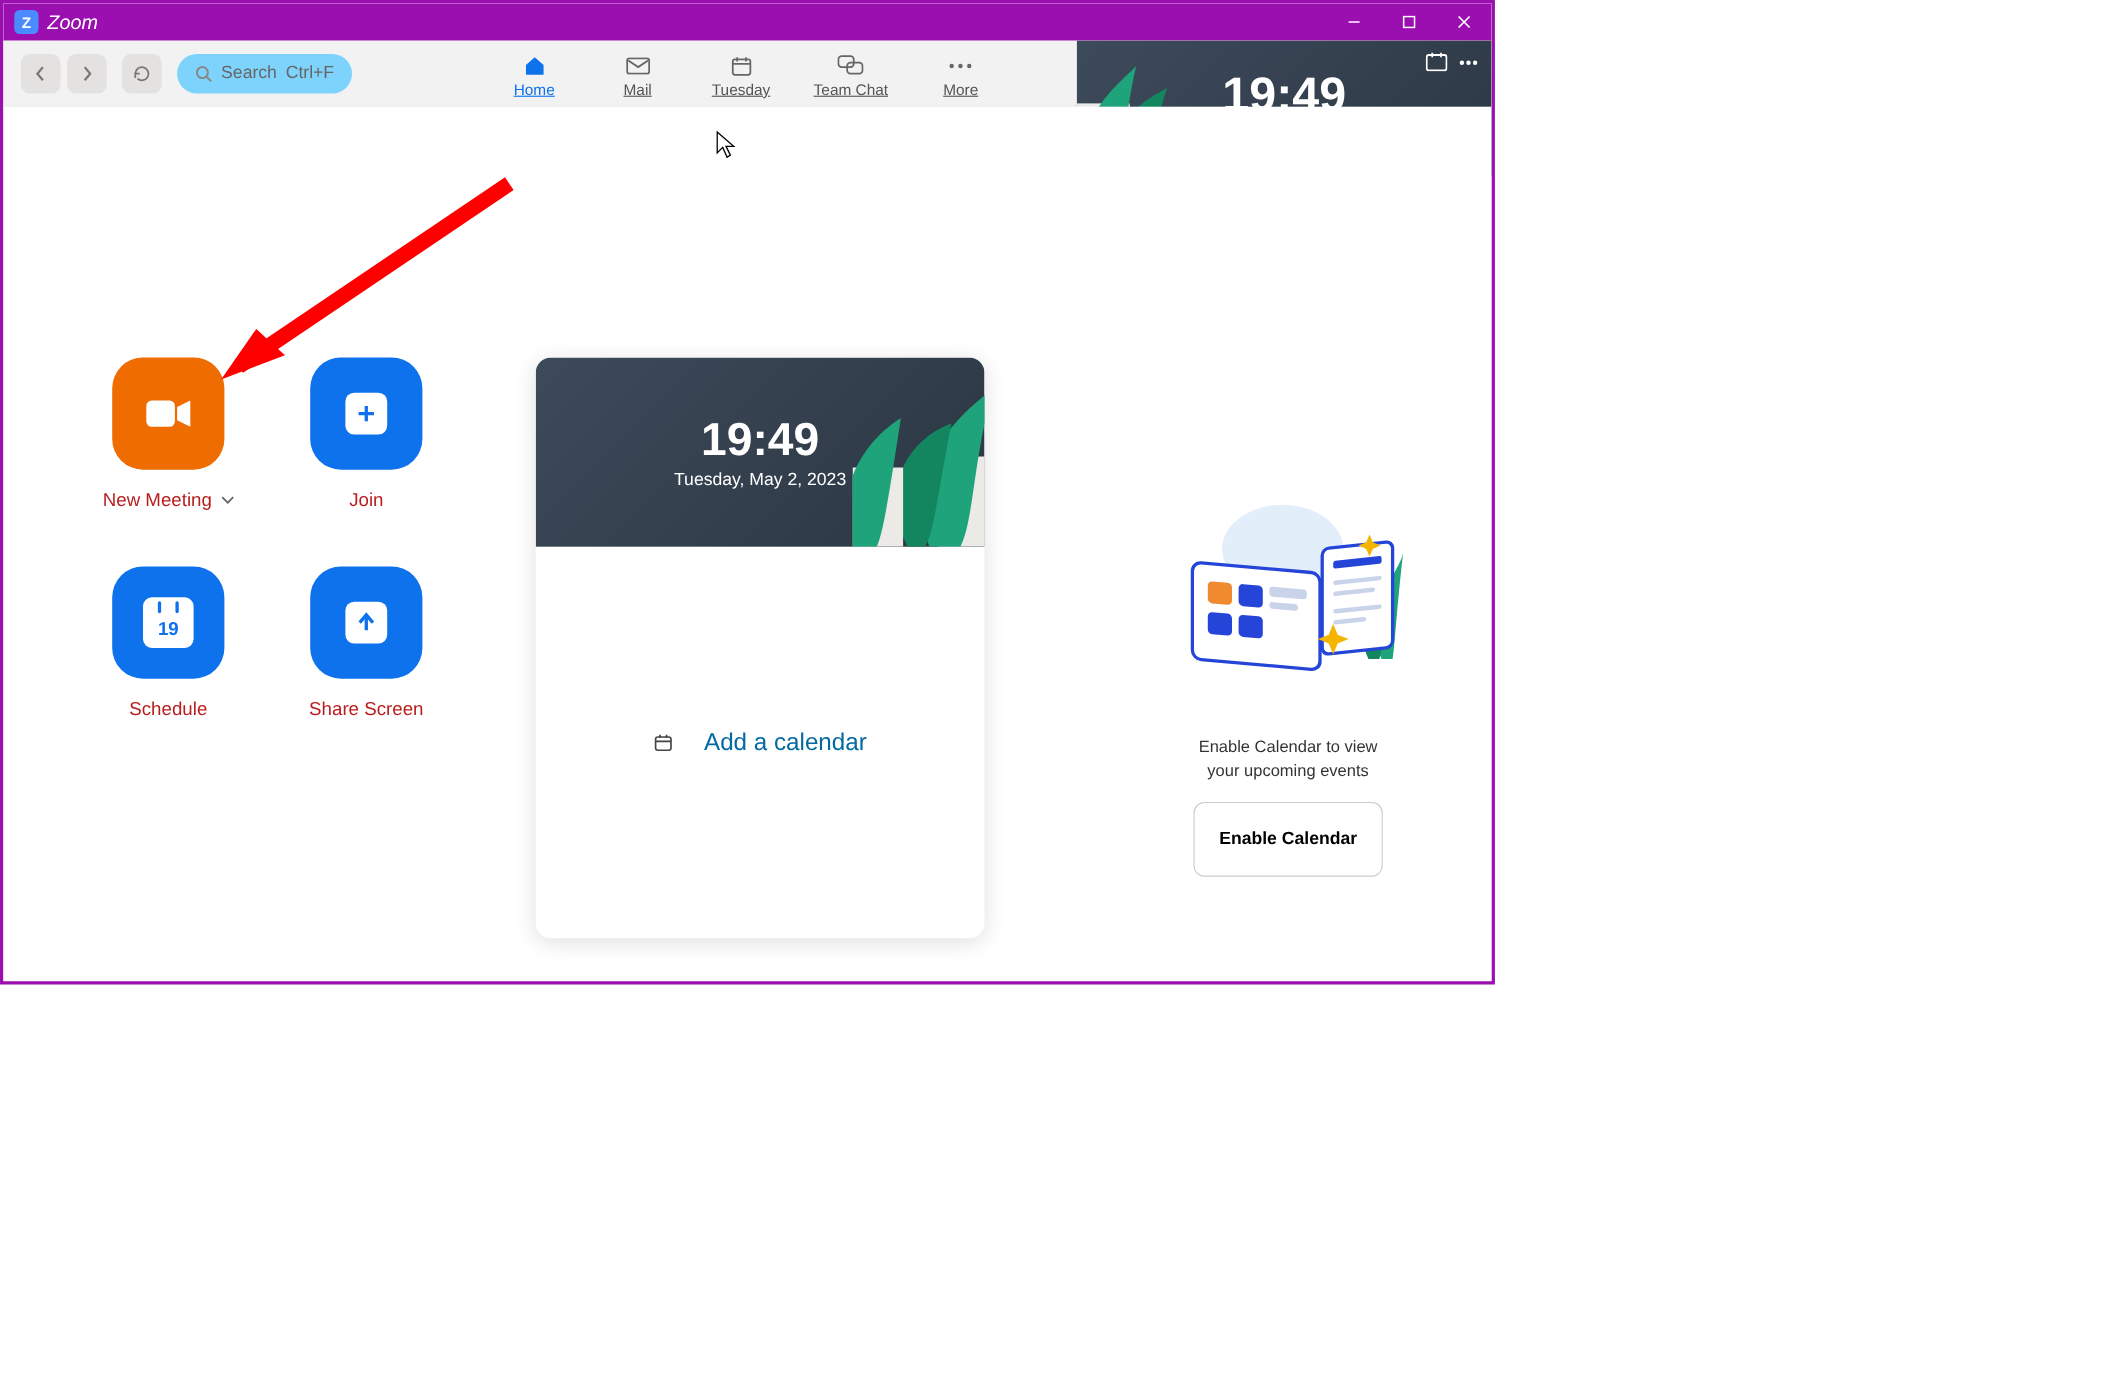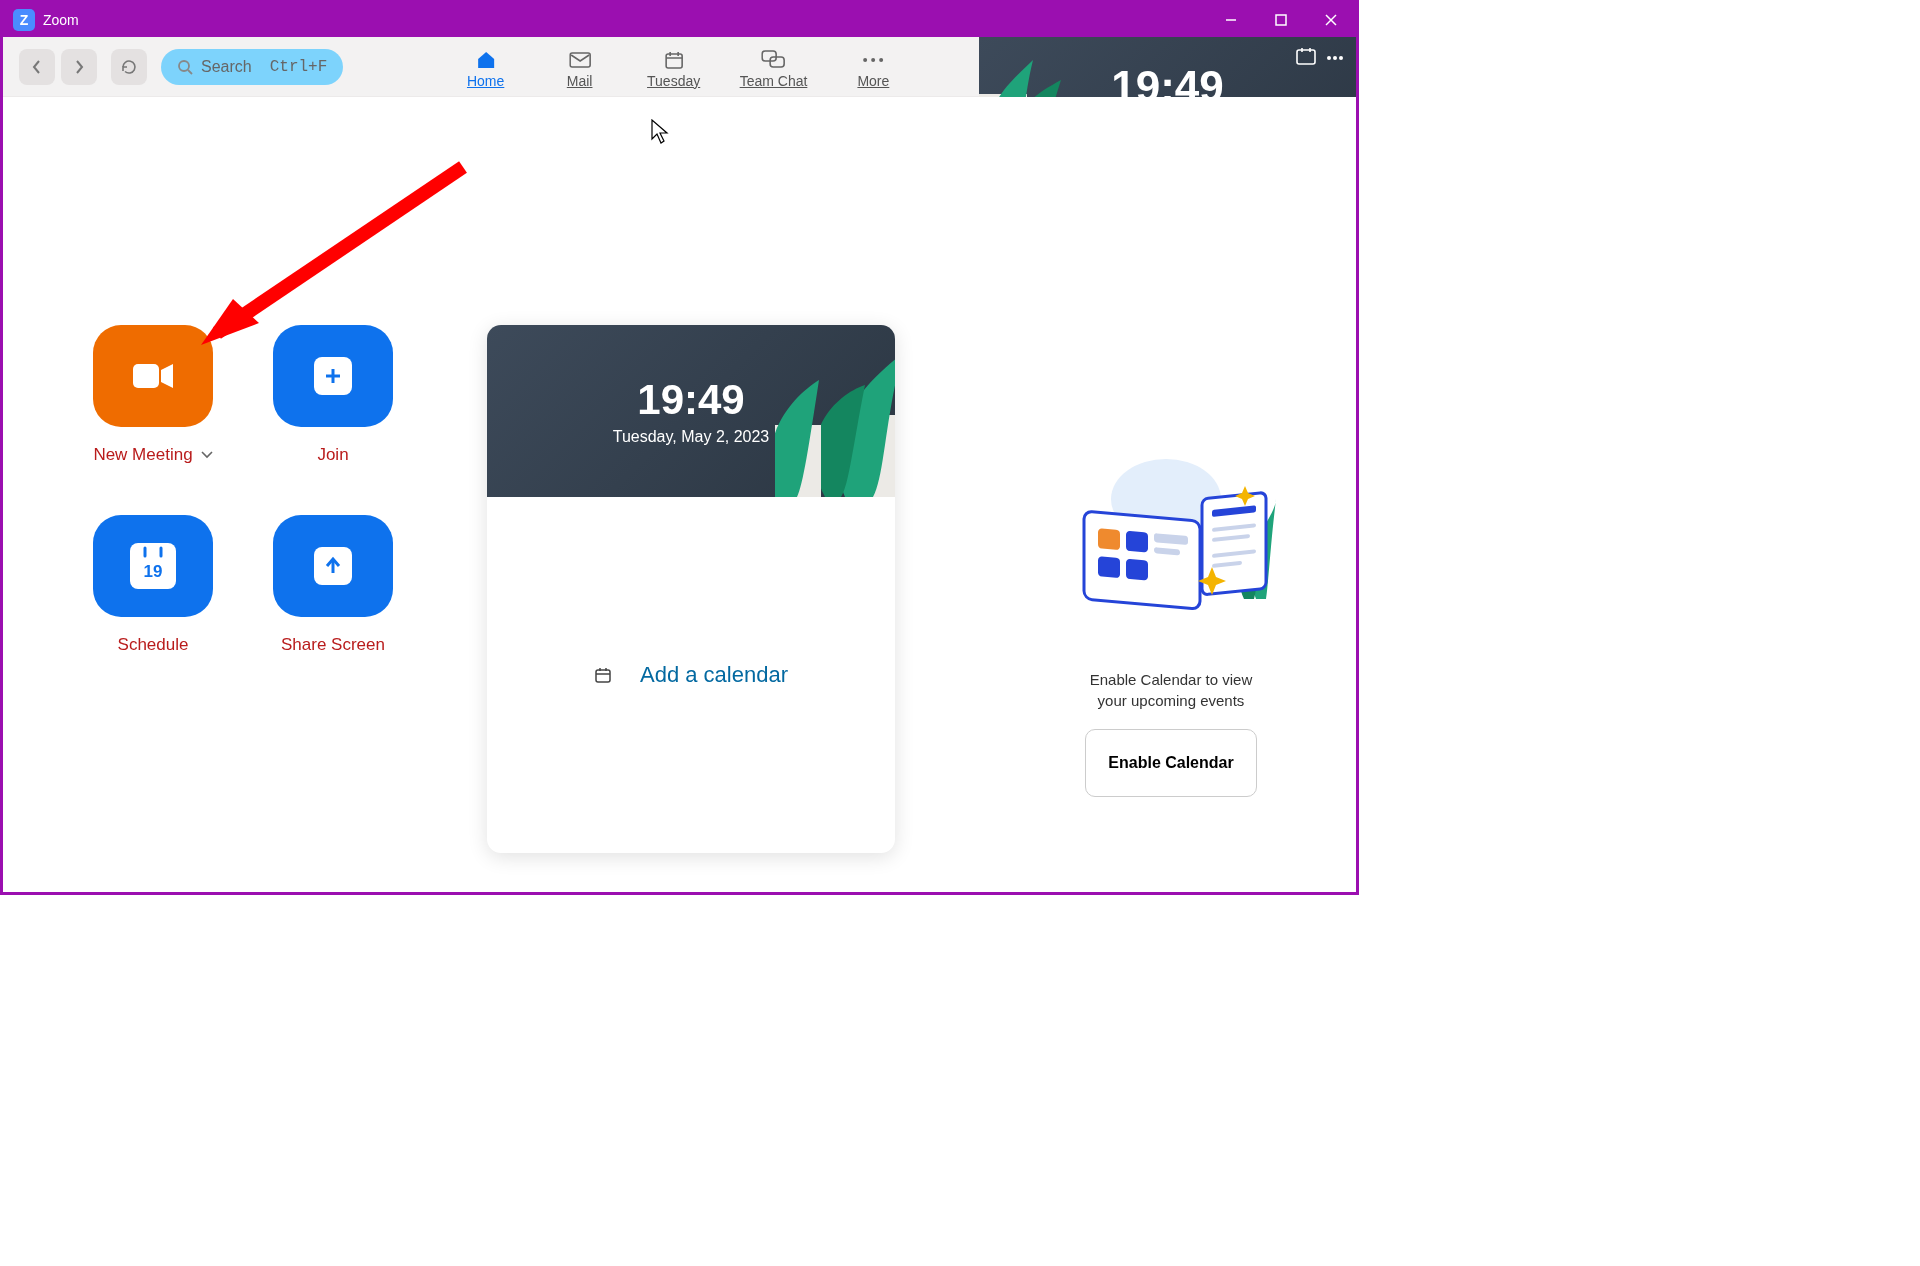--- a/index.html
+++ b/index.html
@@ -3,21 +3,21 @@
 <meta charset="utf-8">
 <style>
   * { box-sizing: border-box; margin: 0; padding: 0; }
   html, body { width: 100%; height: 100%; font-family: -apple-system, BlinkMacSystemFont, "Segoe UI", Arial, sans-serif; background: #fff; }
   
   .window { width: 1359px; height: 895px; border: 3px solid #9b0fb0; background: #fff; position: relative; overflow: hidden; }
   
   
   .titlebar { height: 34px; background: #9b0fb0; display: flex; align-items: center; color: #fff; padding-left: 10px; }
   .titlebar-icon { width: 22px; height: 22px; background: #4a8cff; border-radius: 5px; display:flex; align-items:center; justify-content:center; color:#fff; font-weight:700; font-size:14px; margin-right:8px;}
-  .titlebar-title { font-size: 14px; flex: 1; }
+  .titlebar-title { font-size: 18px; flex: 1; font-style: italic; }
   .win-controls { display:flex; height:100%; }
   .win-btn { width:50px; height:100%; display:flex; align-items:center; justify-content:center; color:#fff; }
   
   
   .toolbar { height: 60px; background: #f3f2f2; display:flex; align-items:center; padding: 0 10px 0 16px; position:relative; border-bottom:1px solid #eceaea;}
   .nav-btn { width:36px;height:36px;border-radius:8px;background:#e4e1e1;display:flex;align-items:center;justify-content:center;color:#666;margin-right:6px;}
   .search-pill { display:flex;align-items:center;height:36px;border-radius:18px;background:#7dd3fc;padding:0 16px;color:#666;margin-left:8px; gap:8px;}
   .tabs { display:flex; position:absolute; left:50%; transform:translateX(-50%); gap:38px; height:100%; align-items:center;}
   .tab { display:flex;flex-direction:column;align-items:center;justify-content:center;font-size:14px;color:#555;cursor:pointer; min-width:56px;padding-top:4px;}
   .tab.active { color:#0e72ed; }
@@ -37,21 +37,21 @@
   
   
   .gear-float { position:absolute; top:110px; left:932px; color:#888;}
 
   
   .main { position:absolute; top:94px; left:0; right:0; bottom:0; background:#fff;}
   
   
   .actions { position:absolute; left:60px; top:228px; display:grid; grid-template-columns:180px 180px; grid-template-rows: auto auto; row-gap:50px; column-gap:0;}
   .action { display:flex; flex-direction:column; align-items:center;}
-  .action-tile { width:120px;height:102px;border-radius:28px;display:flex;align-items:center;justify-content:center; color:#fff; margin-bottom:18px;}
+  .action-tile { width:102px;height:102px;border-radius:28px;display:flex;align-items:center;justify-content:center; color:#fff; margin-bottom:18px;}
   .tile-orange { background:#ef6c00;}
   .tile-blue { background:#0e72ed;}
   .action-label { font-size:17px; color:#b91c1c; display:flex; align-items:center; gap:8px;}
   .inner-square { width:38px;height:38px;border-radius:8px;background:#fff;display:flex;align-items:center;justify-content:center;}
   
   
   .cal-card { position:absolute; left:484px; top:228px; width:408px; height:528px; border-radius:14px; box-shadow:0 4px 20px rgba(0,0,0,0.12); background:#fff; overflow:hidden;}
   .cal-hero { height:172px; background:linear-gradient(135deg,#3d4a5a,#2b3642); position:relative; display:flex; flex-direction:column; align-items:center; justify-content:center; color:#fff;}
   .cal-time { font-size:42px; font-weight:600;}
   .cal-date { font-size:16px; margin-top:4px;}
@@ -112,21 +112,21 @@
           <path d="M3 9a6 6 0 1 1 2 4.5" fill="none" stroke="#777" stroke-width="1.6"></path>
           <path d="M3 13 L3 9 L7 9" fill="none" stroke="#777" stroke-width="1.6"></path>
         </svg>
     </div>
     <div class="search-pill">
       <svg width="16" height="16">
           <circle cx="7" cy="7" r="5" fill="none" stroke="#888" stroke-width="1.8"></circle>
           <line x1="11" y1="11" x2="15" y2="15" stroke="#888" stroke-width="1.8"></line>
         </svg>
       <span>Search</span>
-      <span style="margin-left:10px;font-family:Liberation Mono, monospace;">Ctrl+F</span>
+      <span style="">Ctrl+F</span>
     </div>
 
     <div class="tabs">
       <div class="tab active">
         <div class="tab-icon">
             <svg width="22" height="20">
               <path d="M3 9 L11 2 L19 9 V18 H3 Z" fill="#0e72ed"></path>
             </svg>
           </div>
         <div class="tab-label">Home</div>

